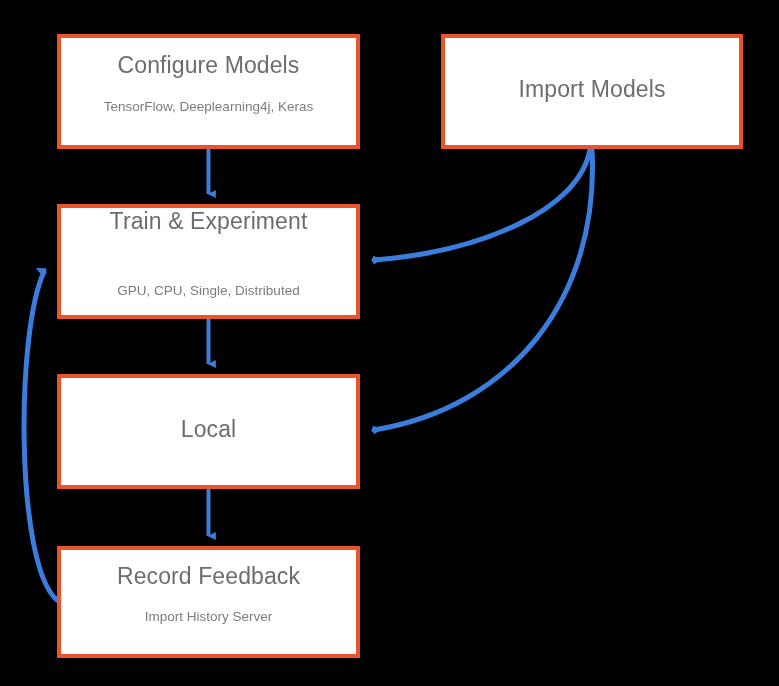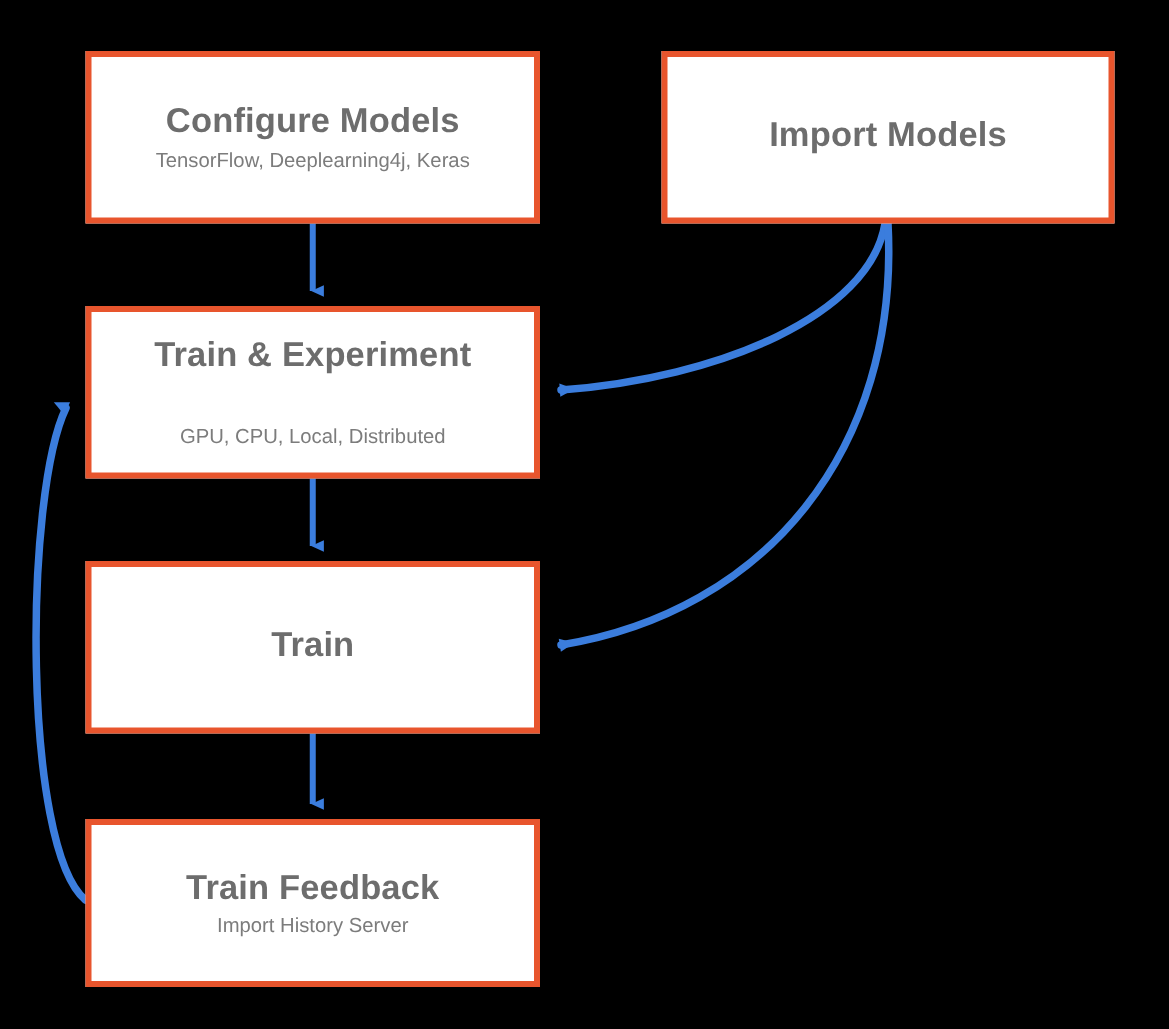--- a/index.html
+++ b/index.html
@@ -24,33 +24,33 @@
     border: 4px solid #e8552d;
     box-sizing: border-box;
     display: flex;
     flex-direction: column;
     align-items: center;
     justify-content: center;
     text-align: center;
   }
   .node-title {
     font-size: 23px;
-    font-weight: bold;
+    font-weight: normal;
     color: #6d6d6d;
     line-height: 1.15;
     letter-spacing: 0.1px;
     margin: 0 0 4px 0;
     white-space: nowrap;
   }
   .node-subtitle {
     font-size: 13.5px;
     font-weight: normal;
     color: #7c7c7c;
     line-height: 1.2;
-    margin: 1px;
+    margin: 16px;
     white-space: nowrap;
   }
   #edges {
     position: absolute;
     left: 0;
     top: 0;
     width: 779px;
     height: 686px;
     pointer-events: none;
   }
@@ -90,25 +90,25 @@
     <div class="node-title">Configure Models</div>
     <div class="node-subtitle">TensorFlow, Deeplearning4j, Keras</div>
   </div>
 
   <div class="node" style="left:441px; top:34px; width:302px; height:115px;">
     <div class="node-title">Import Models</div>
   </div>
 
   <div class="node" style="left:57px; top:204px; width:303px; height:115px;gap:28px;">
     <div class="node-title">Train &amp; Experiment</div>
-    <div class="node-subtitle">GPU, CPU, Local, Distributed</div>
+    <div class="node-subtitle">GPU, CPU, Single, Distributed</div>
   </div>
 
   <div class="node" style="left:57px; top:374px; width:303px; height:115px;">
-    <div class="node-title">Train</div>
+    <div class="node-title">Local</div>
   </div>
 
   <div class="node" style="left:57px; top:546px; width:303px; height:112px;">
-    <div class="node-title">Train Feedback</div>
+    <div class="node-title">Record Feedback</div>
     <div class="node-subtitle">Import History Server</div>
   </div>
 
 </div>
 
 </body></html>

